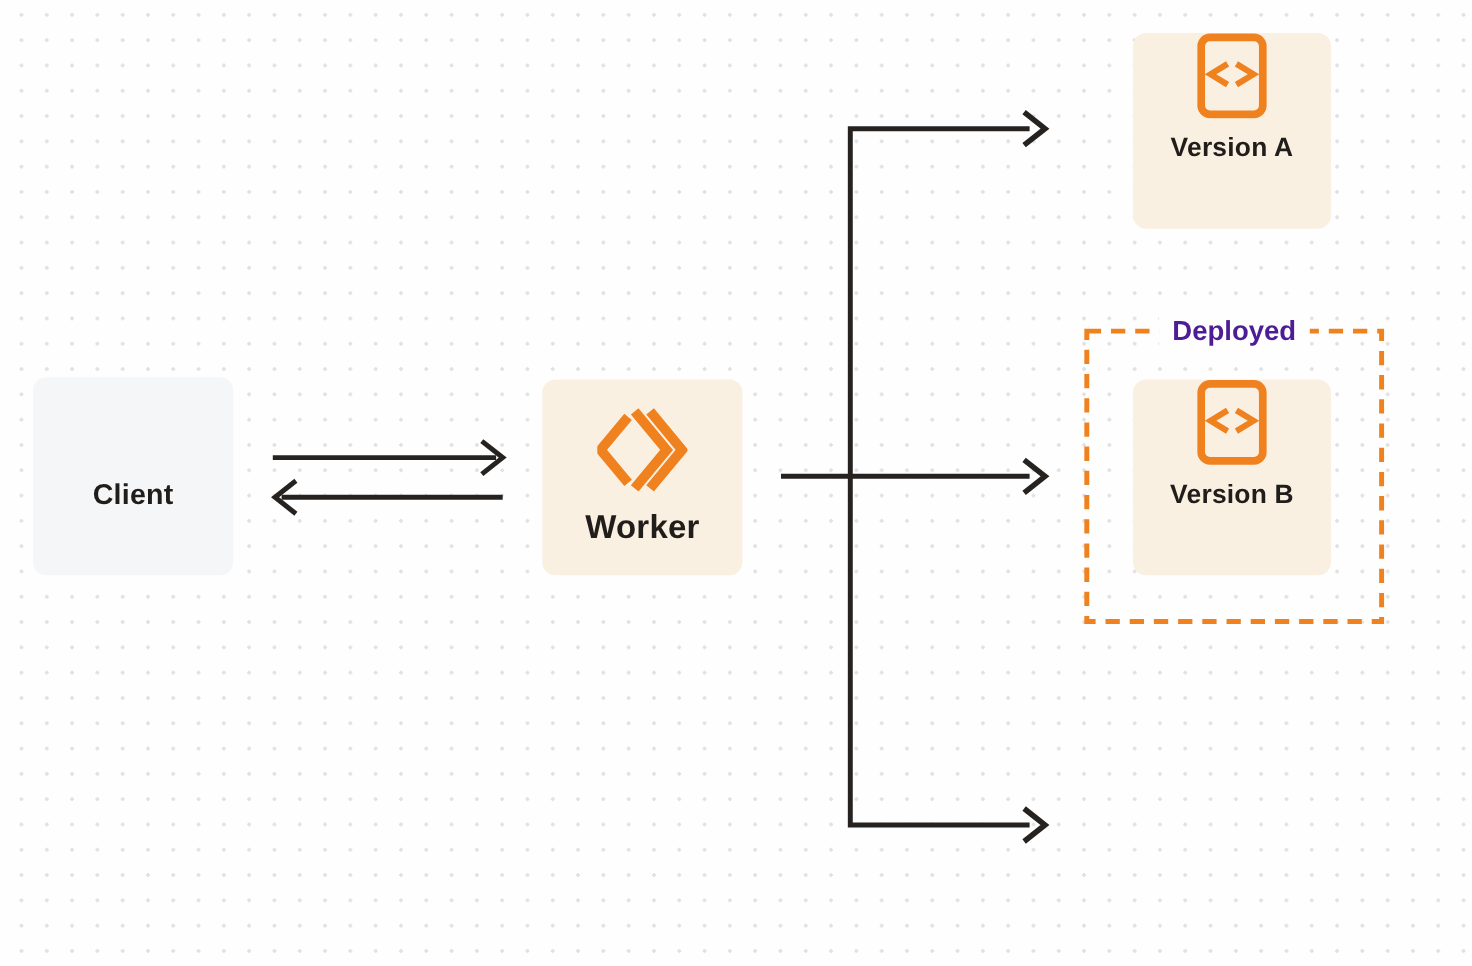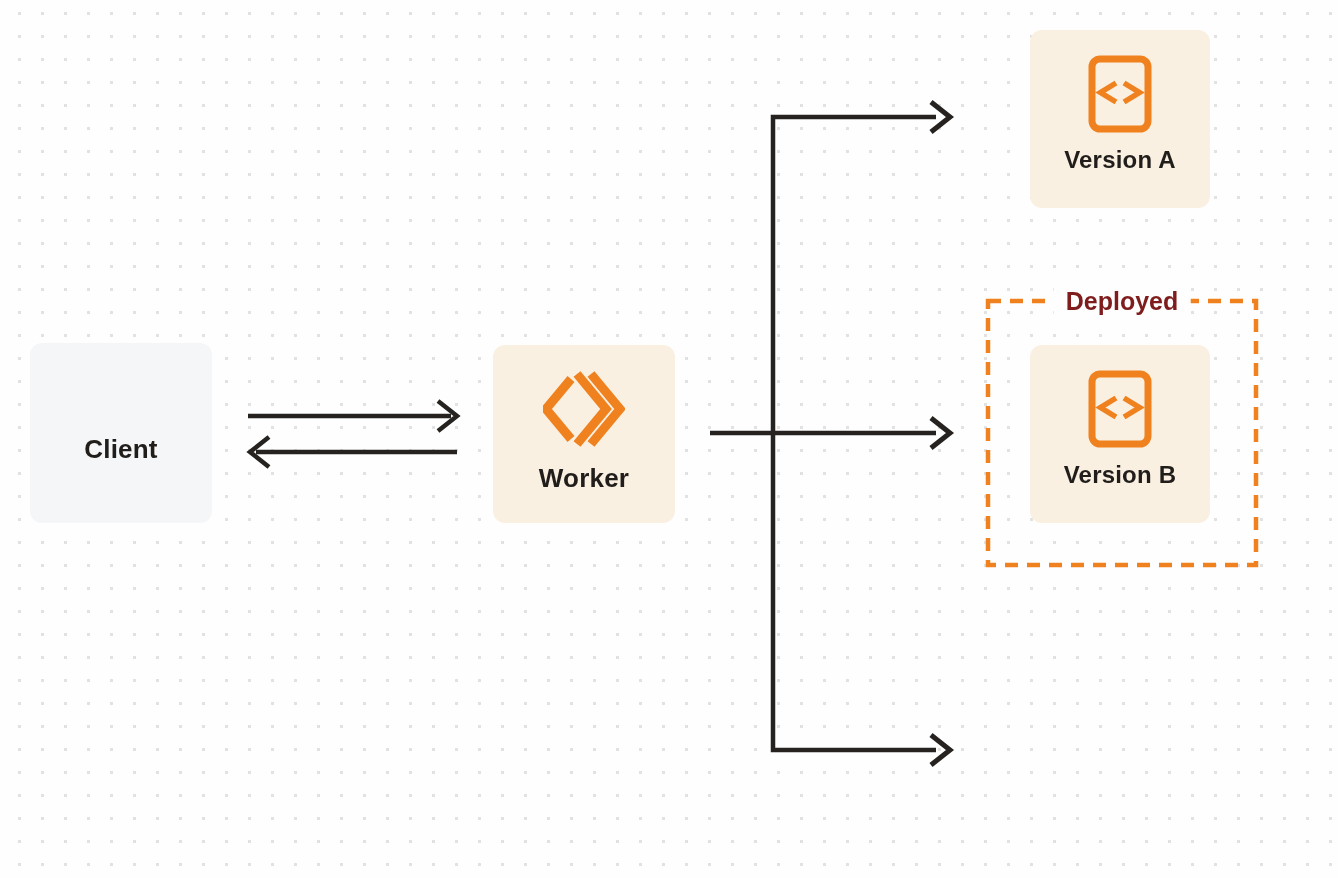--- a/index.html
+++ b/index.html
@@ -44,25 +44,24 @@
     background: #F5F6F7;
     justify-content: center;
   }
   .client-node .node-label { font-size: 26px; }
   .worker-node {
     left: 493px; top: 345px;
     width: 182px; height: 178px;
     background: #FAF0E1;
     padding-top: 26px;
   }
-  .worker-node .node-label { font-size: 26px; margin-top: 16px; }
+  .worker-node .node-label { font-size: 30px; margin-top: 16px; }
   .version-node {
     width: 180px; height: 178px;
     background: #FAF0E1;
-    padding-top: 25px;
   }
   .version-node .node-label { font-size: 24px; margin-top: 13px; }
   .version-a { left: 1030px; top: 30px; }
   .version-b { left: 1030px; top: 345px; }
   .version-c { left: 1030px; top: 662px; }
   .traffic-label {
     position: absolute;
     left: 781px; top: 352px;
     width: 156px;
     display: flex;
@@ -75,21 +74,21 @@
   .traffic-word { font-weight: bold; font-size: 16px; letter-spacing: 1px; }
   .deployed-label {
     position: absolute;
     left: 1122px; top: 286px;
     transform: translateX(-50%);
     background: #FEFEFE;
     padding: 0 12px;
     font-weight: bold;
     font-size: 25px;
     line-height: 30px;
-    color: #7f1d1d;
+    color: #4c1d95;
     white-space: nowrap;
   }
 </style>
 </head>
 <body>
 
 <div class="stage">
 
   <svg class="overlay" viewBox="0 0 1338 878" fill="none" xmlns="http://www.w3.org/2000/svg">
 

